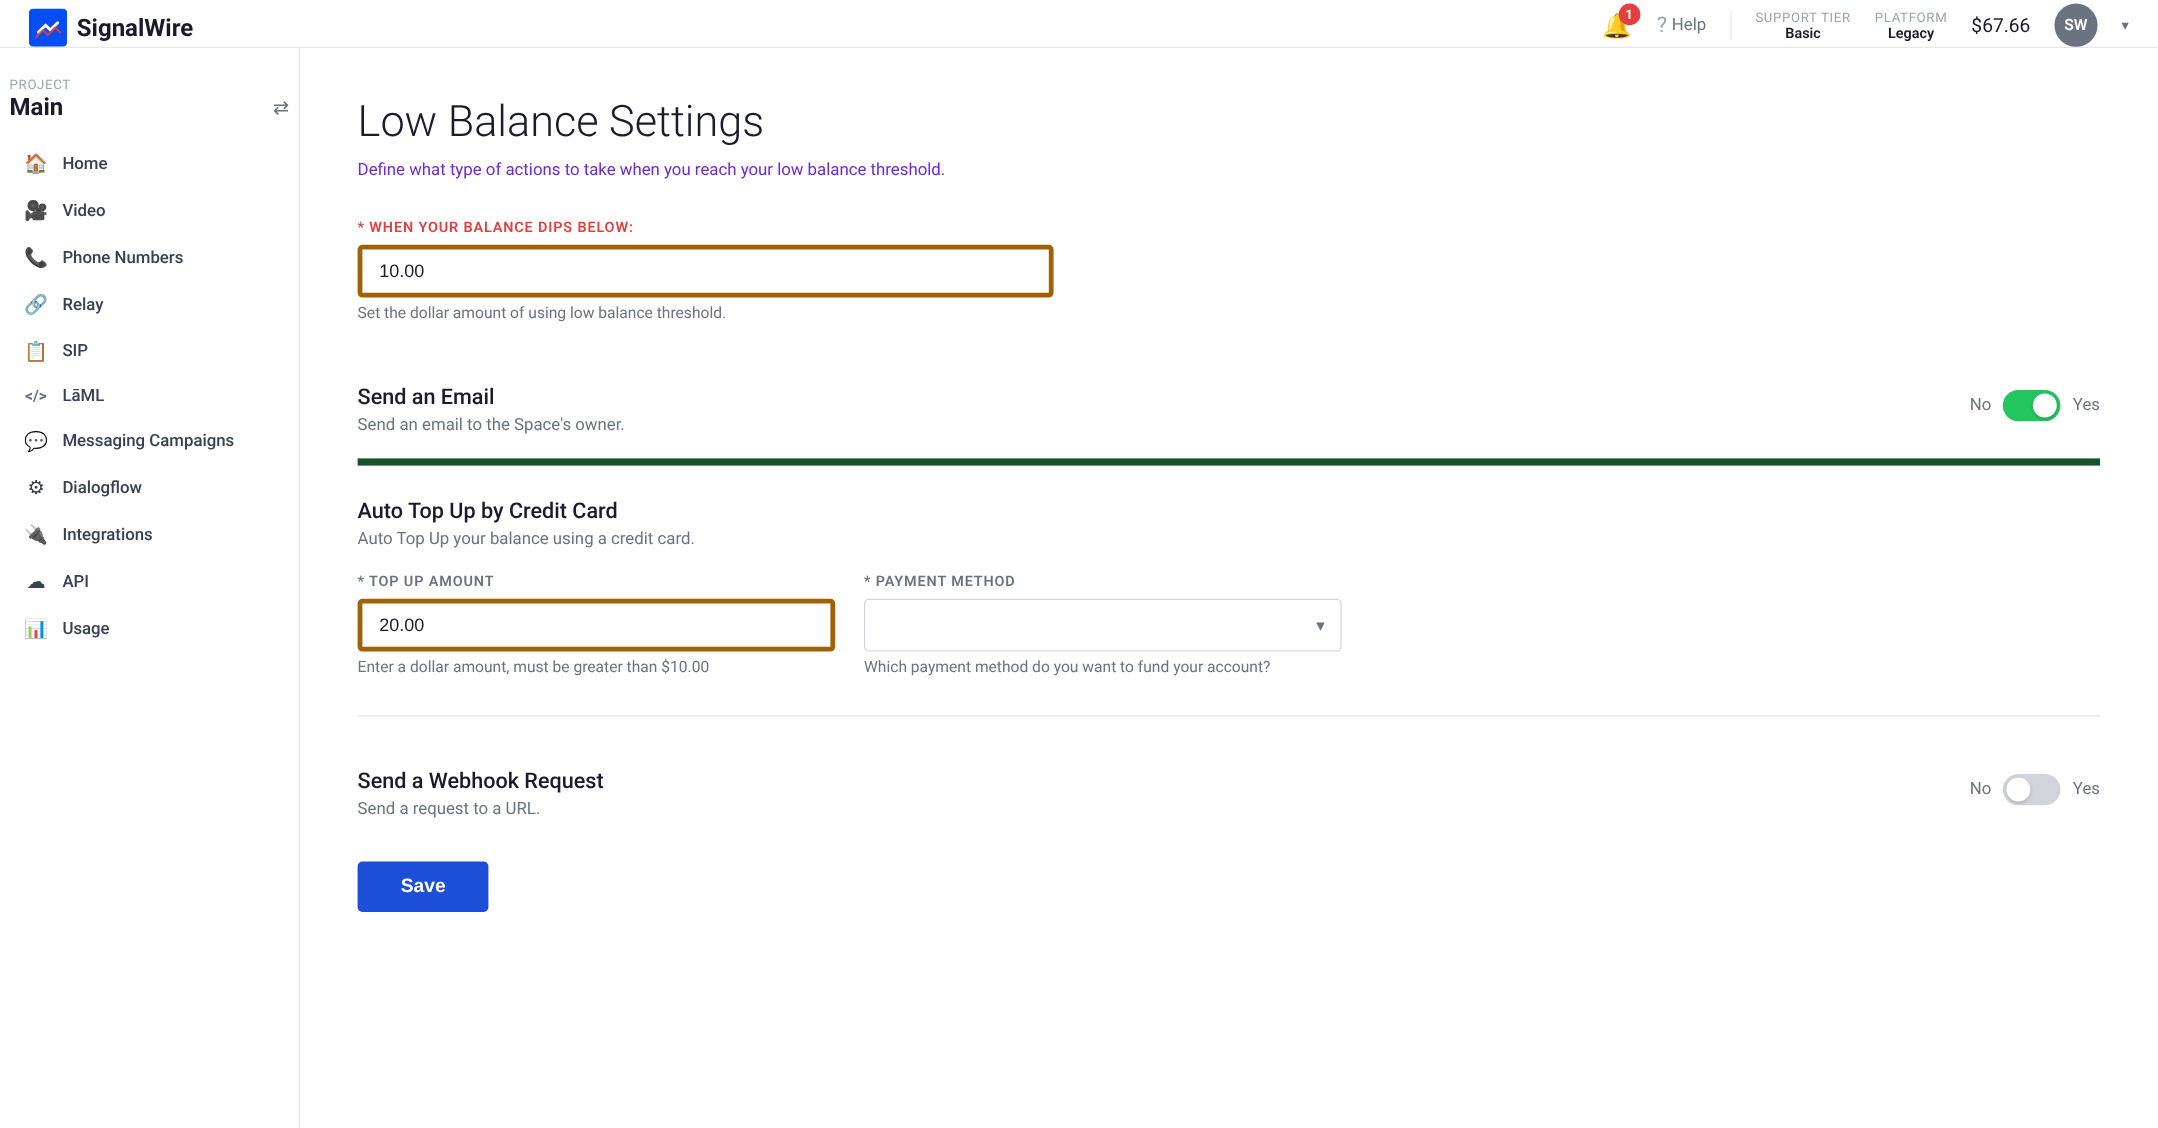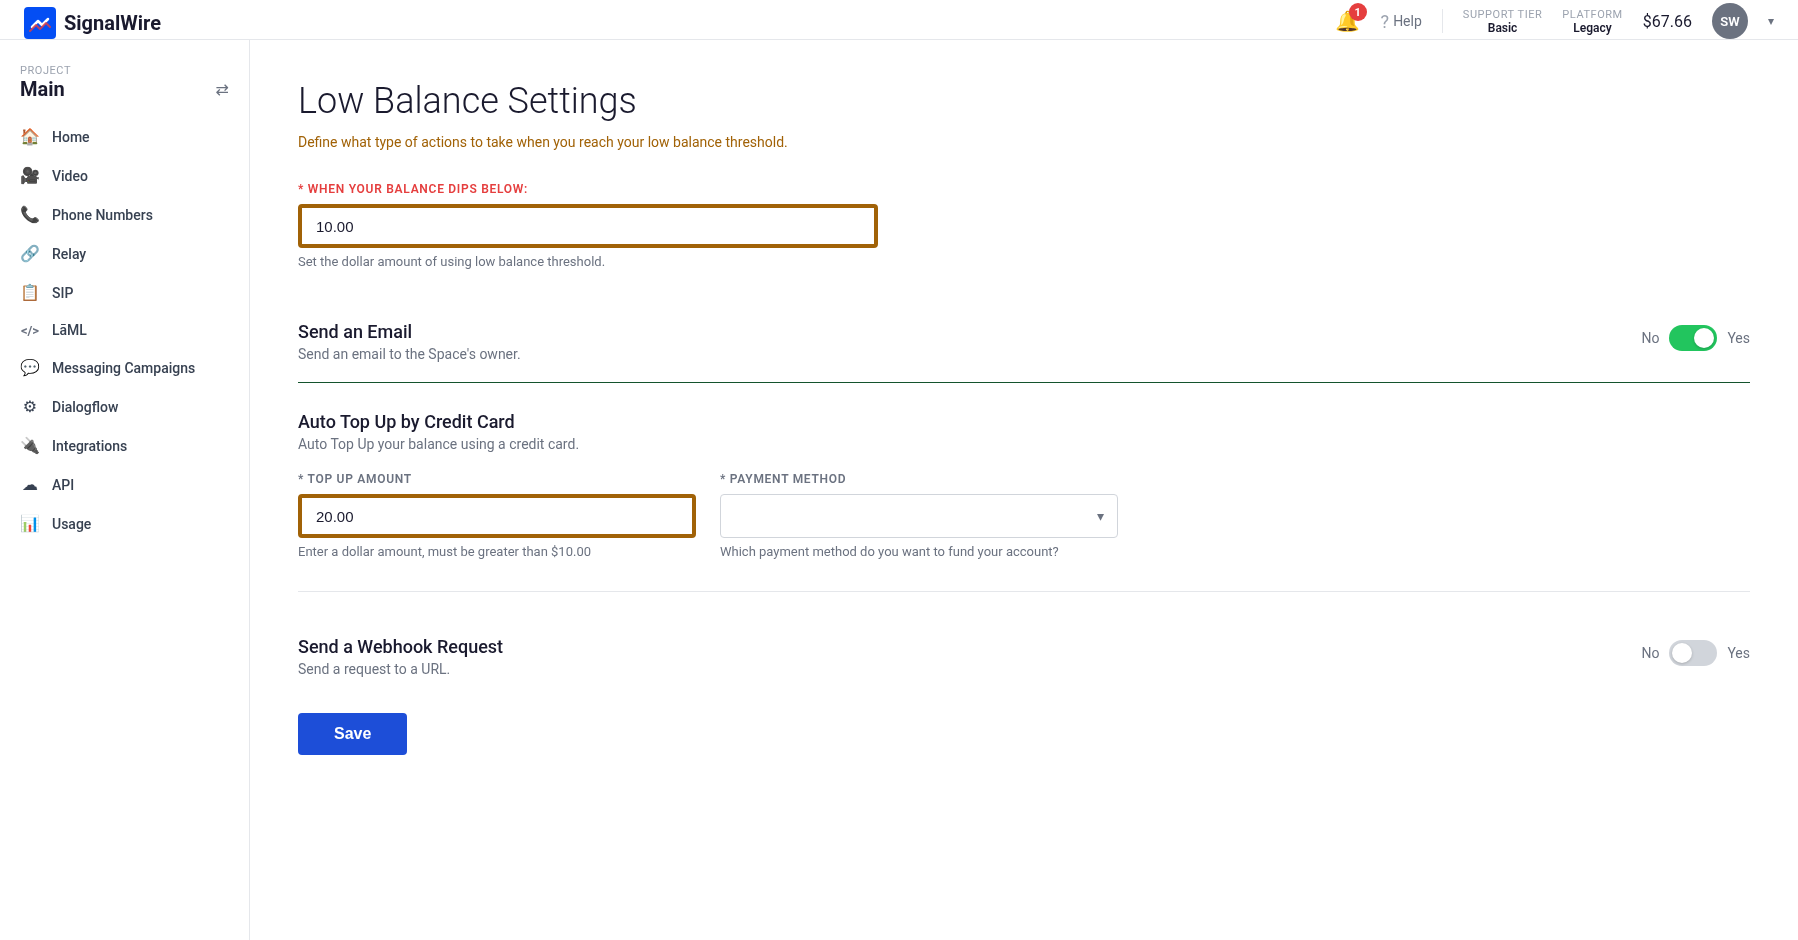--- a/index.html
+++ b/index.html
@@ -23,43 +23,43 @@
     .balance { font-size: 16px; font-weight: 400; color: #1a1a2e; }
     .avatar { width: 36px; height: 36px; background: #6b7280; border-radius: 50%; display: flex; align-items: center; justify-content: center; color: #fff; font-size: 13px; font-weight: 600; cursor: pointer; }
     .avatar-chevron { color: #6b7280; font-size: 12px; cursor: pointer; }
     .divider-v { width: 1px; height: 24px; background: #e5e7eb; }
 
     
     .layout { display: flex; flex: 1; overflow: hidden; }
 
     
     .sidebar { width: 250px; background: #fff; border-right: 1px solid #e5e7eb; flex-shrink: 0; padding: 16px 0; overflow-y: auto; }
-    .project-header { padding: 8px 20px 16px; }
+    .project-header { padding: 8px 8px 16px; }
     .project-label { font-size: 11px; color: #9ca3af; text-transform: uppercase; letter-spacing: 0.05em; }
     .project-name-row { display: flex; align-items: center; justify-content: space-between; }
     .project-name { font-size: 20px; font-weight: 700; color: #1a1a2e; }
     .switch-icon { color: #6b7280; font-size: 16px; cursor: pointer; }
     .sidebar-nav { list-style: none; }
     .sidebar-item { display: flex; align-items: center; gap: 12px; padding: 10px 20px; cursor: pointer; color: #374151; font-size: 14px; font-weight: 500; transition: background 0.15s; }
     .sidebar-icon { font-size: 16px; width: 20px; text-align: center; flex-shrink: 0; }
 
     
     .main { flex: 1; overflow-y: auto; background: #fff; padding: 40px 48px; }
     .page-title { font-size: 36px; font-weight: 300; color: #1a1a2e; margin-bottom: 12px; }
-    .page-subtitle { font-size: 14px; color: #a16207; margin-bottom: 32px; }
+    .page-subtitle { font-size: 14px; color: #6d28d9; margin-bottom: 32px; }
 
     
     .form-section { margin-bottom: 32px; }
     .field-label { font-size: 12px; font-weight: 600; color: #6b7280; text-transform: uppercase; letter-spacing: 0.06em; margin-bottom: 8px; }
     .field-label span { color: #e53e3e; }
     .text-input { width: 100%; max-width: 580px; height: 44px; border: 4px solid #a16207; border-radius: 4px; padding: 0 14px; font-size: 15px; color: #1a1a2e; outline: none; }
     .field-hint { font-size: 13px; color: #6b7280; margin-top: 6px; }
 
     
-    .toggle-row { display: flex; align-items: flex-start; justify-content: space-between; padding: 20px 0; border-bottom: 1px solid #14532d; }
+    .toggle-row { display: flex; align-items: flex-start; justify-content: space-between; padding: 20px 0; border-bottom: 6px solid #14532d; }
     .toggle-info { flex: 1; }
     .toggle-title { font-size: 18px; font-weight: 500; color: #1a1a2e; margin-bottom: 4px; }
     .toggle-desc { font-size: 14px; color: #6b7280; }
     .toggle-control { display: flex; align-items: center; gap: 10px; flex-shrink: 0; padding-top: 4px; }
     .toggle-label { font-size: 14px; color: #6b7280; }
     .toggle-switch { position: relative; width: 48px; height: 26px; cursor: pointer; }
     .toggle-switch input { opacity: 0; width: 0; height: 0; }
     .toggle-slider { position: absolute; inset: 0; background: #d1d5db; border-radius: 13px; transition: background 0.2s; }
     .toggle-slider:before { content: ''; position: absolute; width: 20px; height: 20px; background: #fff; border-radius: 50%; top: 3px; left: 3px; transition: transform 0.2s; box-shadow: 0 1px 3px rgba(0,0,0,0.2); }
     .toggle-switch.on .toggle-slider { background: #22c55e; }

